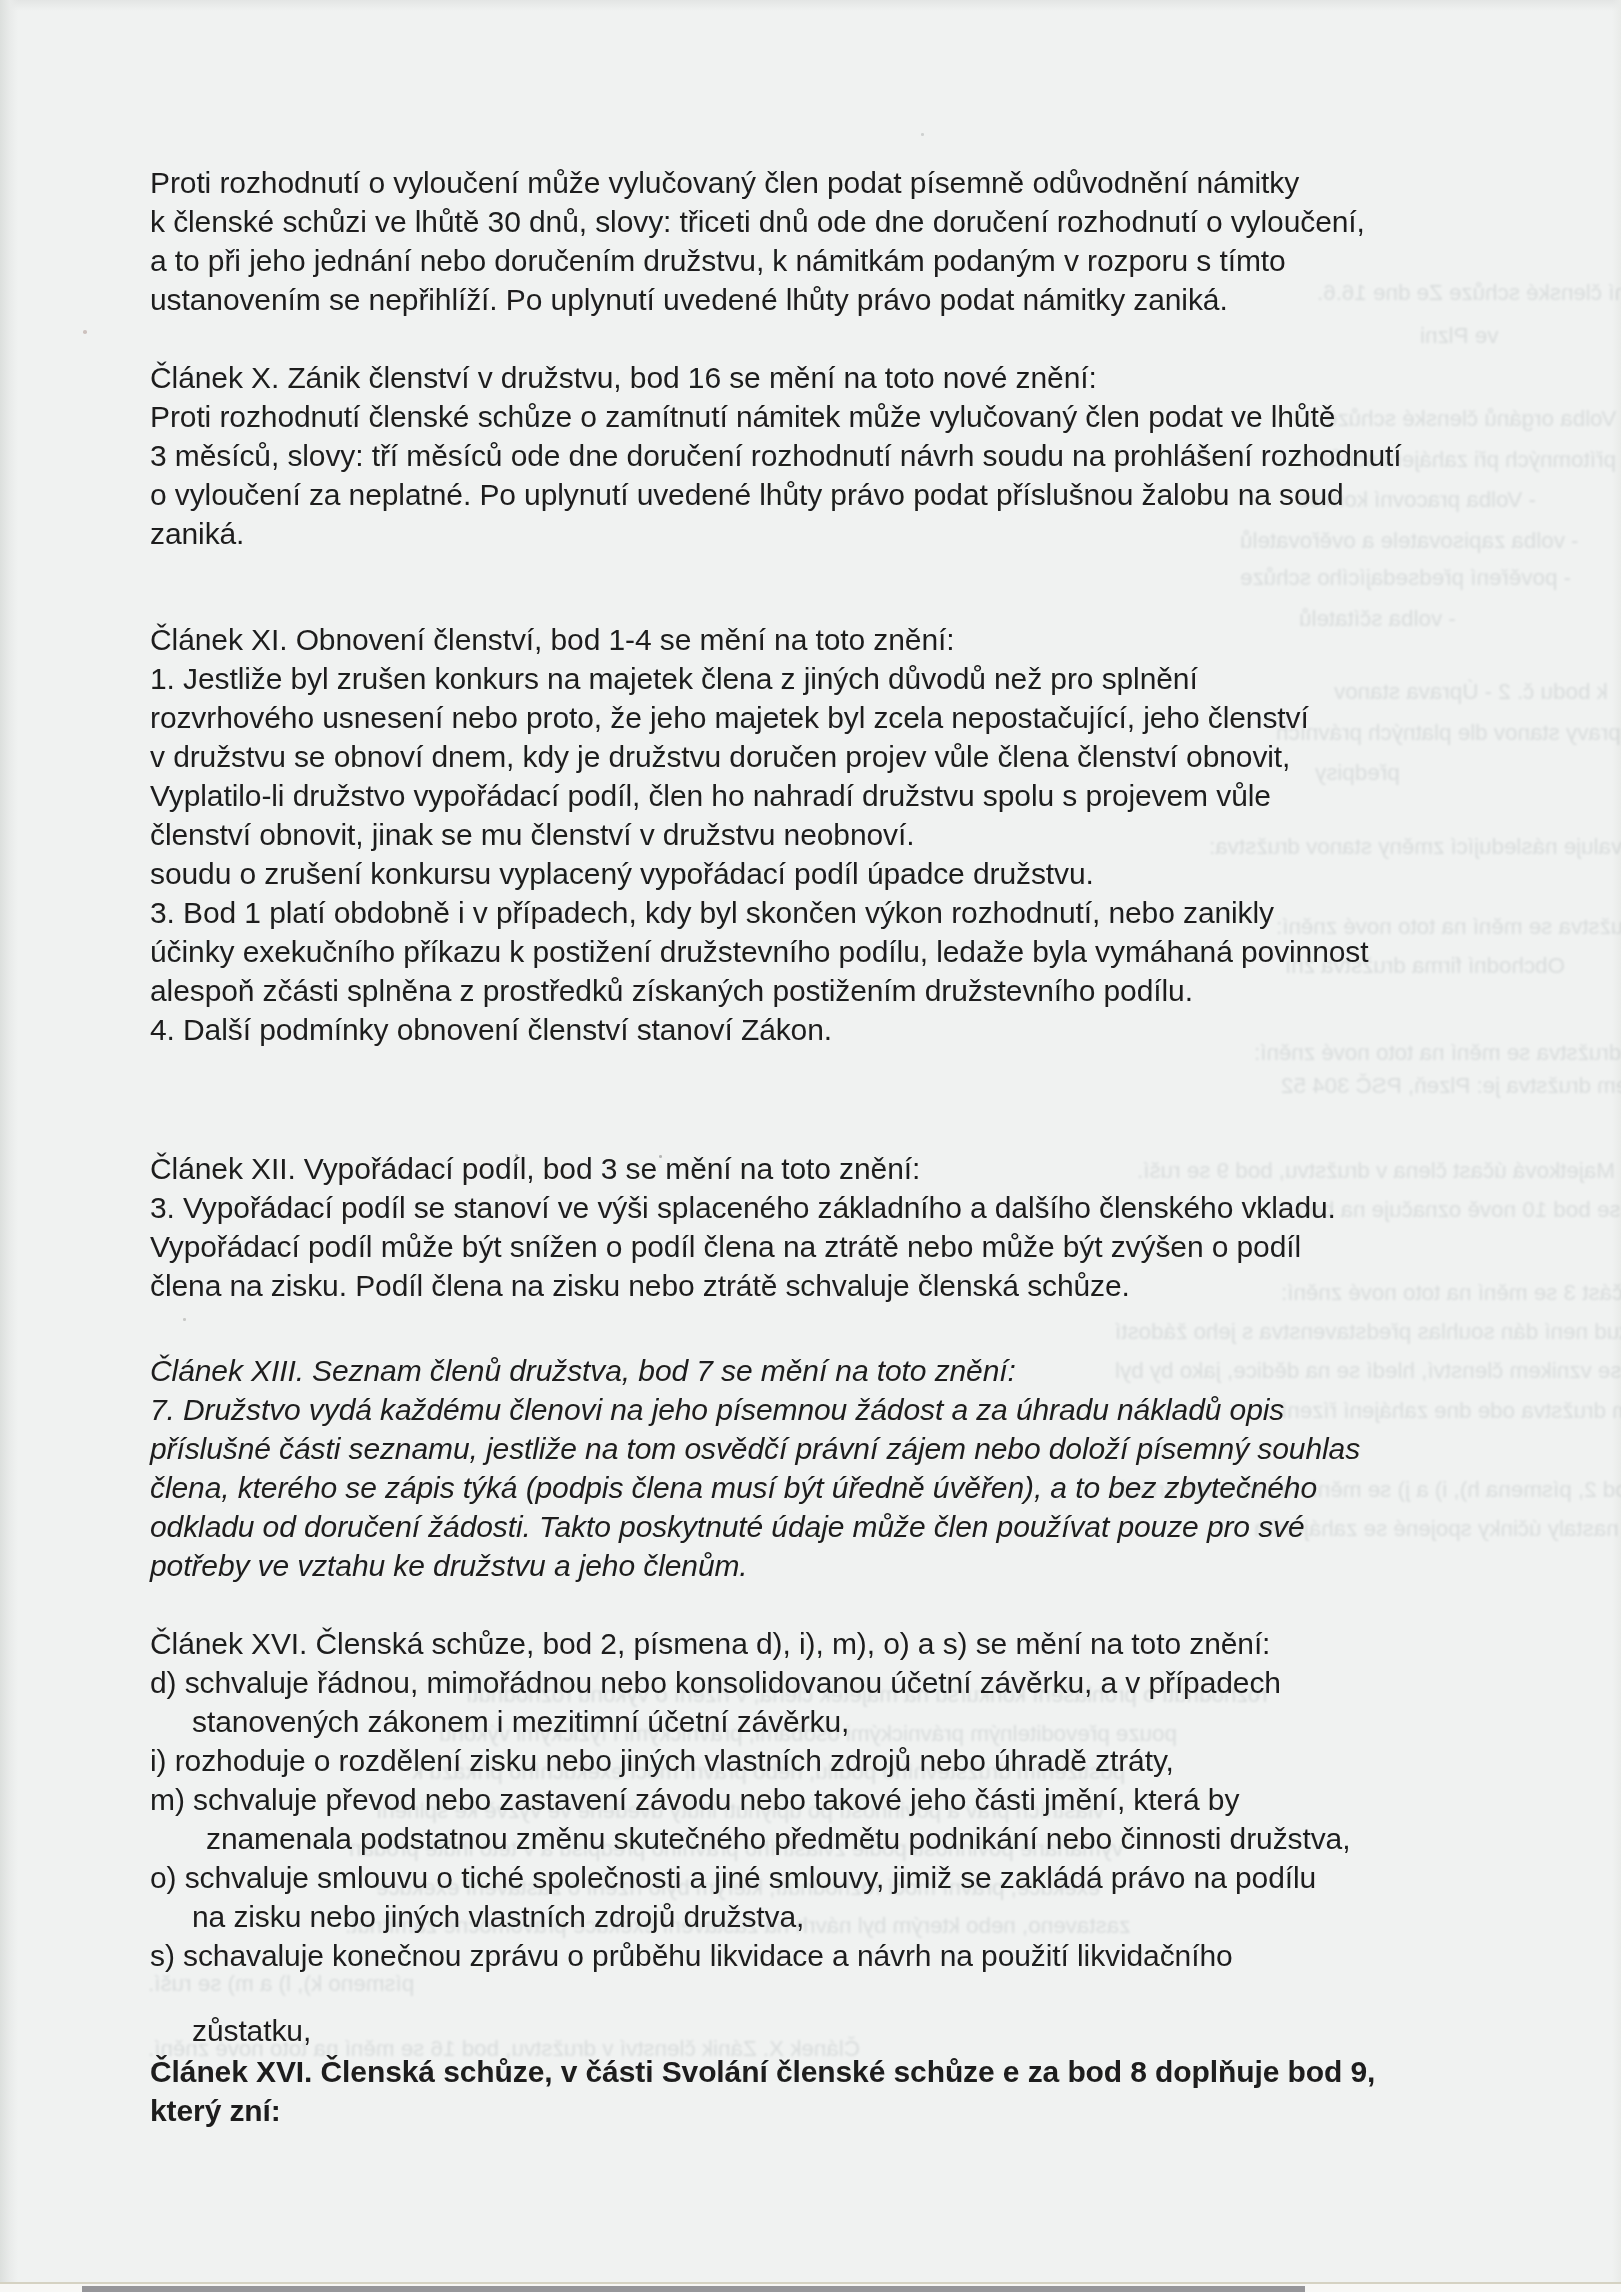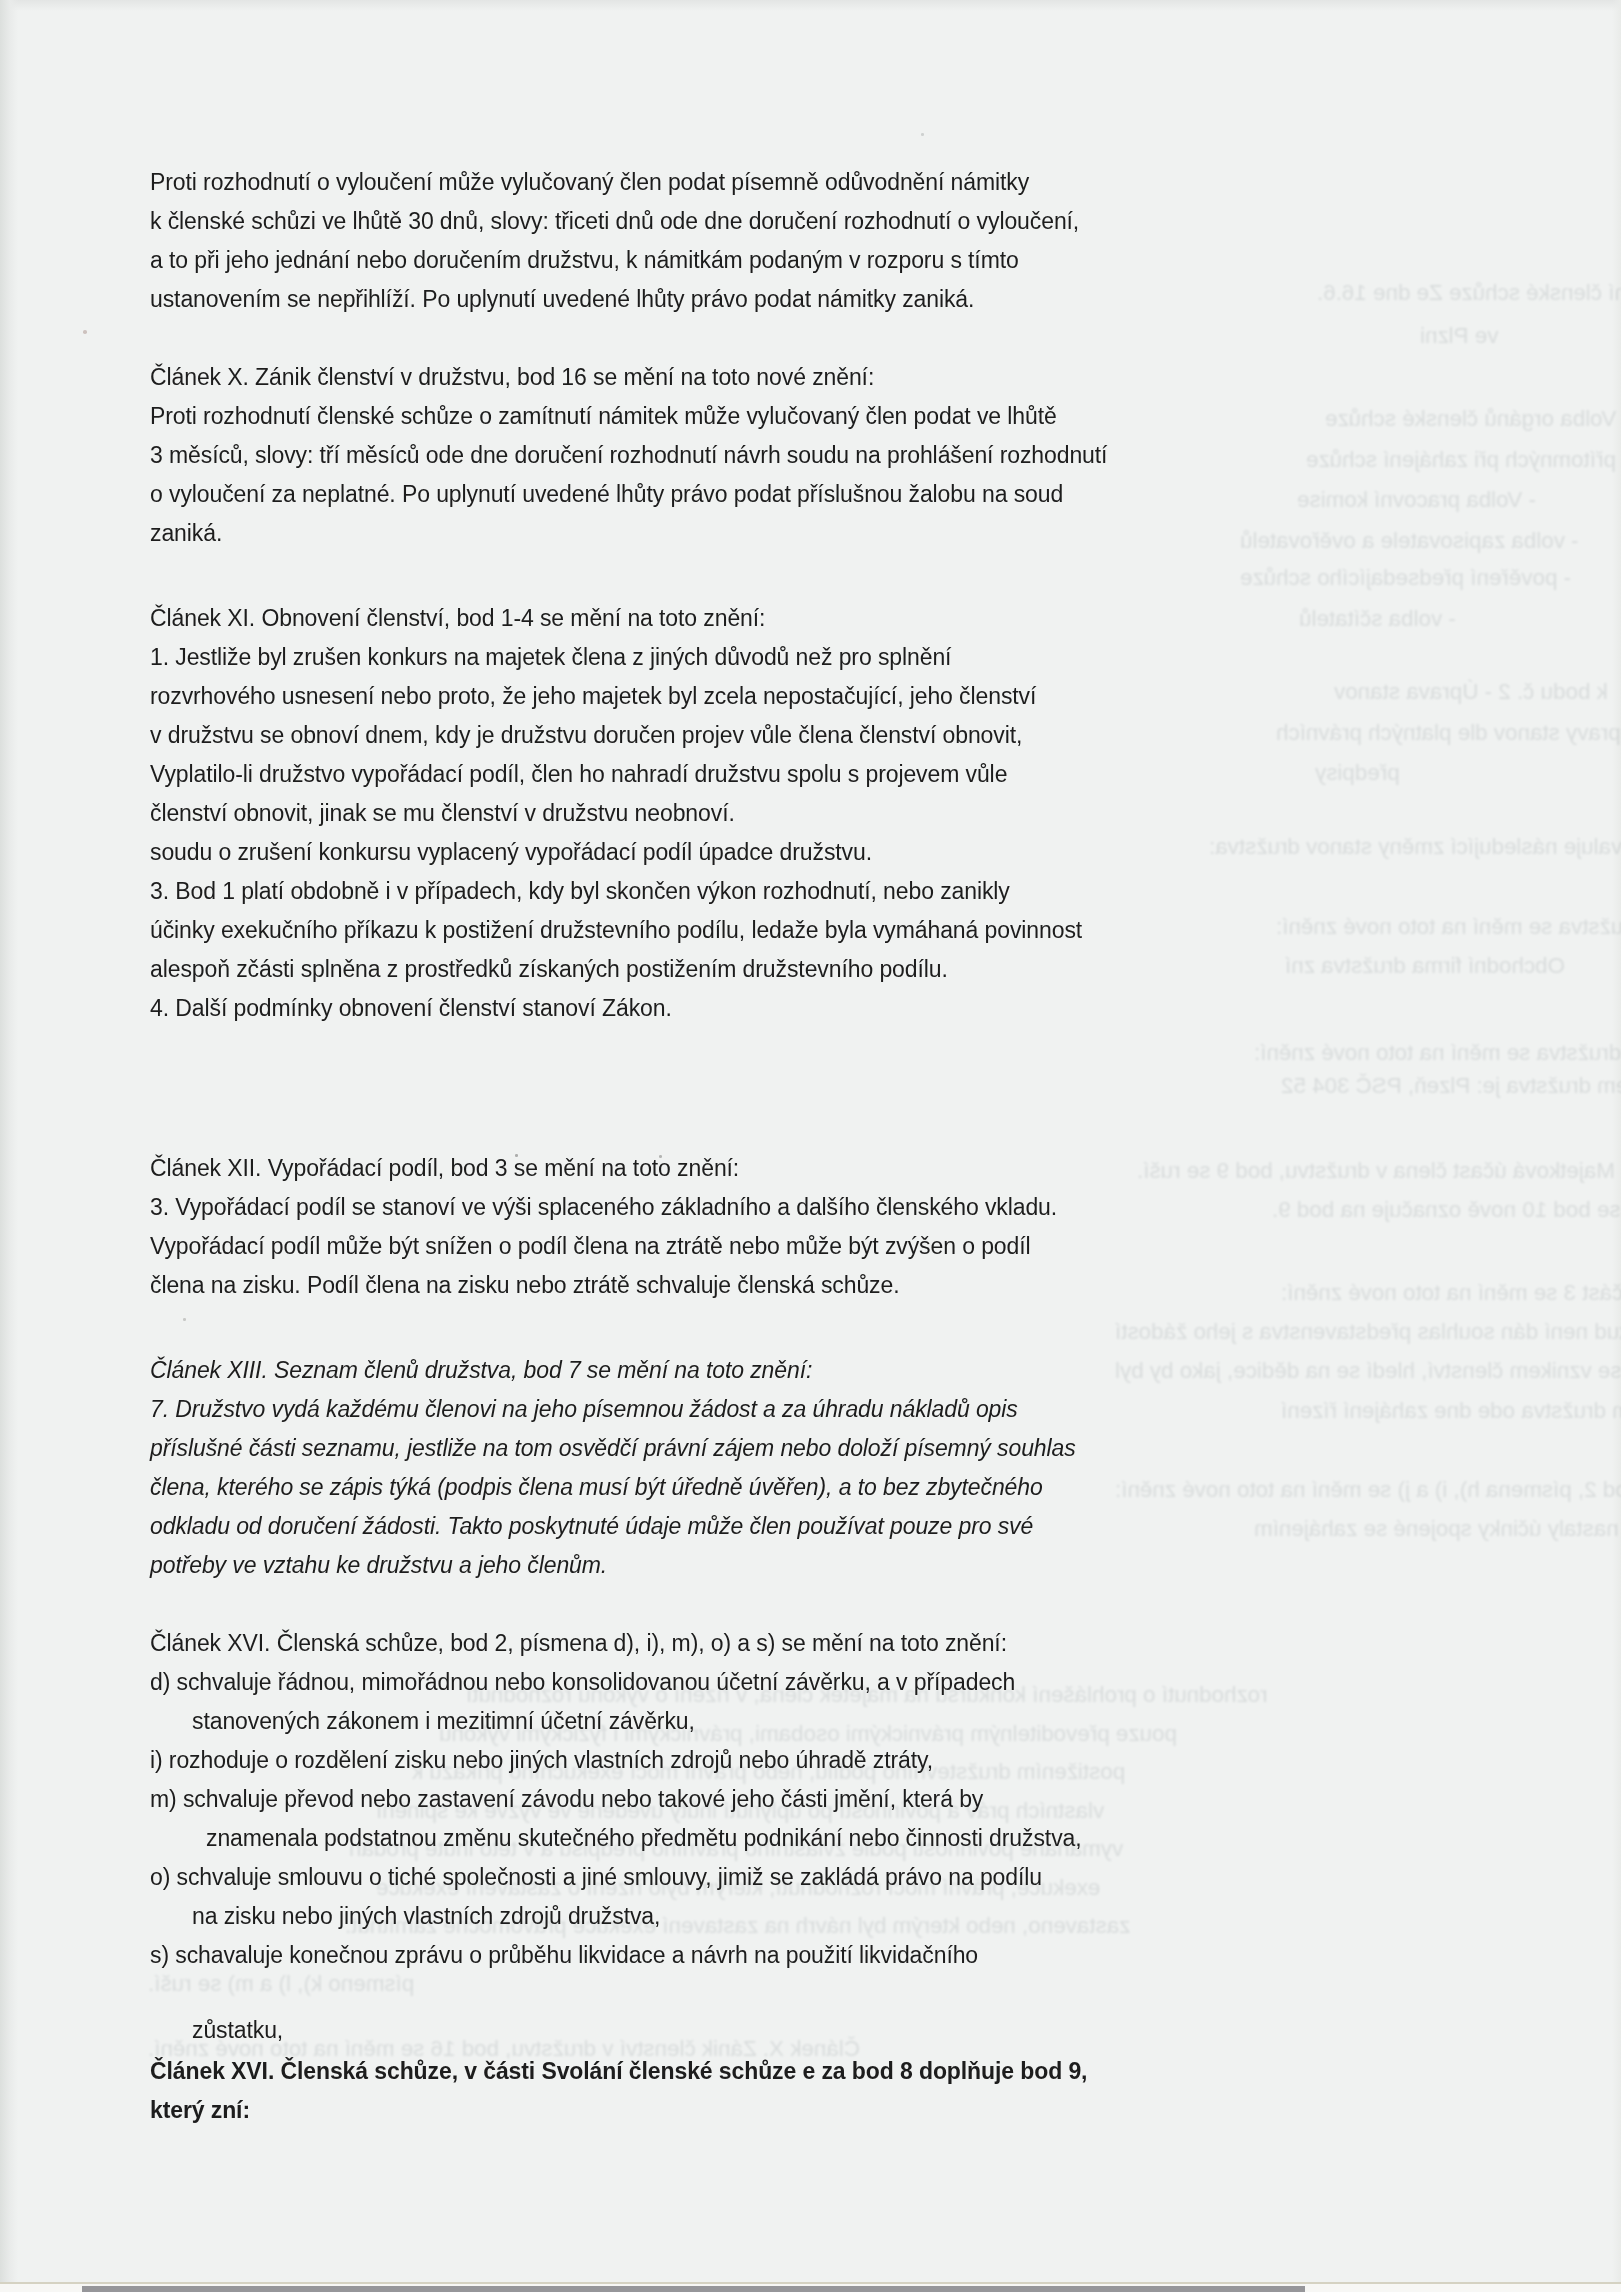--- a/index.html
+++ b/index.html
@@ -5,21 +5,21 @@
   html,body{margin:0;padding:0;background:#e8eae9;}
   #page{
     position:relative;
     width:1621px;height:2293px;
     overflow:hidden;
     font-family:"Liberation Sans","DejaVu Sans",sans-serif;
   }
   .text-layer,.ghost-layer,.artifact-layer{position:absolute;left:0;top:0;width:100%;height:100%;}
   .para{position:absolute;left:150px;white-space:nowrap;}
   .line{
-    font-size:23px;
+    font-size:30px;
     line-height:39px;
     letter-spacing:-0.1px;
     white-space:nowrap;
   }
   .ghost{
     position:absolute;
     font-size:22.4px;
     line-height:27px;
     white-space:nowrap;
     transform:scaleX(-1);
@@ -89,21 +89,21 @@
         <div class="line">a to při jeho jednání nebo doručením družstvu, k námitkám podaným v rozporu s tímto</div>
         <div class="line">ustanovením se nepřihlíží. Po uplynutí uvedené lhůty právo podat námitky zaniká.</div>
       </div>
       <div class="para" style="top: 358px; color: rgb(29, 29, 29);">
         <div class="line">Článek X. Zánik členství v družstvu, bod 16 se mění na toto nové znění:</div>
         <div class="line">Proti rozhodnutí členské schůze o zamítnutí námitek může vylučovaný člen podat ve lhůtě</div>
         <div class="line">3 měsíců, slovy: tří měsíců ode dne doručení rozhodnutí návrh soudu na prohlášení rozhodnutí</div>
         <div class="line">o vyloučení za neplatné. Po uplynutí uvedené lhůty právo podat příslušnou žalobu na soud</div>
         <div class="line">zaniká.</div>
       </div>
-      <div class="para" style="top: 599px; color: rgb(29, 29, 29);">
+      <div class="para" style="top: 620px; color: rgb(29, 29, 29);">
         <div class="line">Článek XI. Obnovení členství, bod 1-4 se mění na toto znění:</div>
         <div class="line">1. Jestliže byl zrušen konkurs na majetek člena z jiných důvodů než pro splnění</div>
         <div class="line">rozvrhového usnesení nebo proto, že jeho majetek byl zcela nepostačující, jeho členství</div>
         <div class="line">v družstvu se obnoví dnem, kdy je družstvu doručen projev vůle člena členství obnovit,</div>
         <div class="line">Vyplatilo-li družstvo vypořádací podíl, člen ho nahradí družstvu spolu s projevem vůle</div>
         <div class="line">členství obnovit, jinak se mu členství v družstvu neobnoví.</div>
         <div class="line">soudu o zrušení konkursu vyplacený vypořádací podíl úpadce družstvu.</div>
         <div class="line">3. Bod 1 platí obdobně i v případech, kdy byl skončen výkon rozhodnutí, nebo zanikly</div>
         <div class="line">účinky exekučního příkazu k postižení družstevního podílu, ledaže byla vymáhaná povinnost</div>
         <div class="line">alespoň zčásti splněna z prostředků získaných postižením družstevního podílu.</div>

